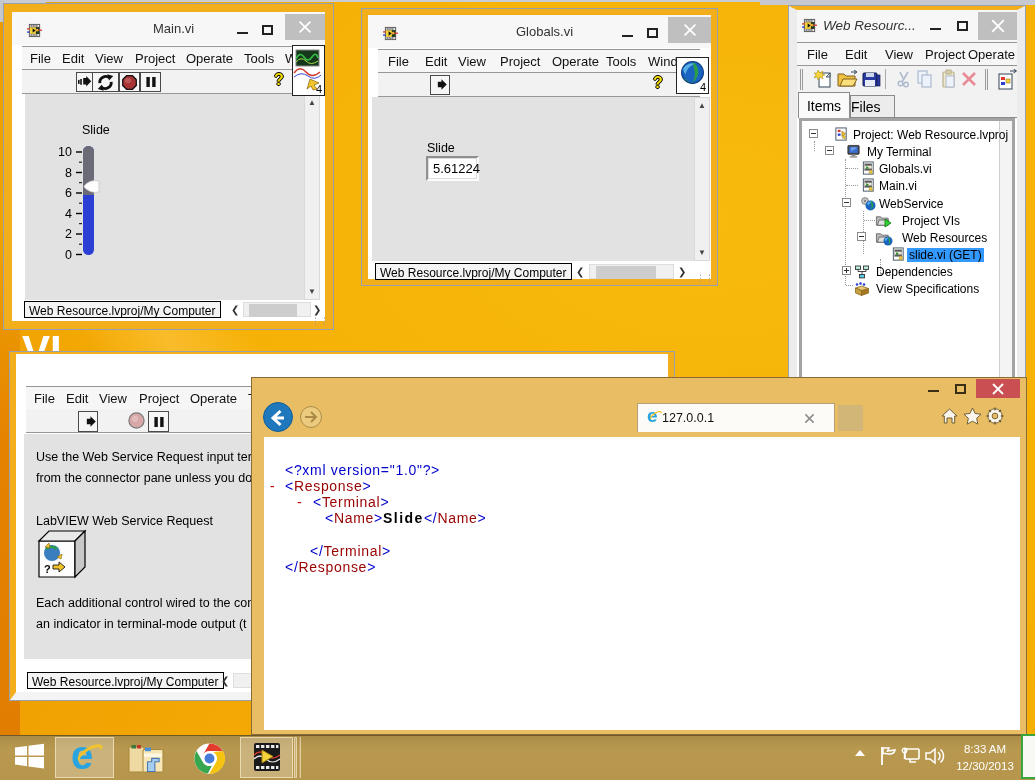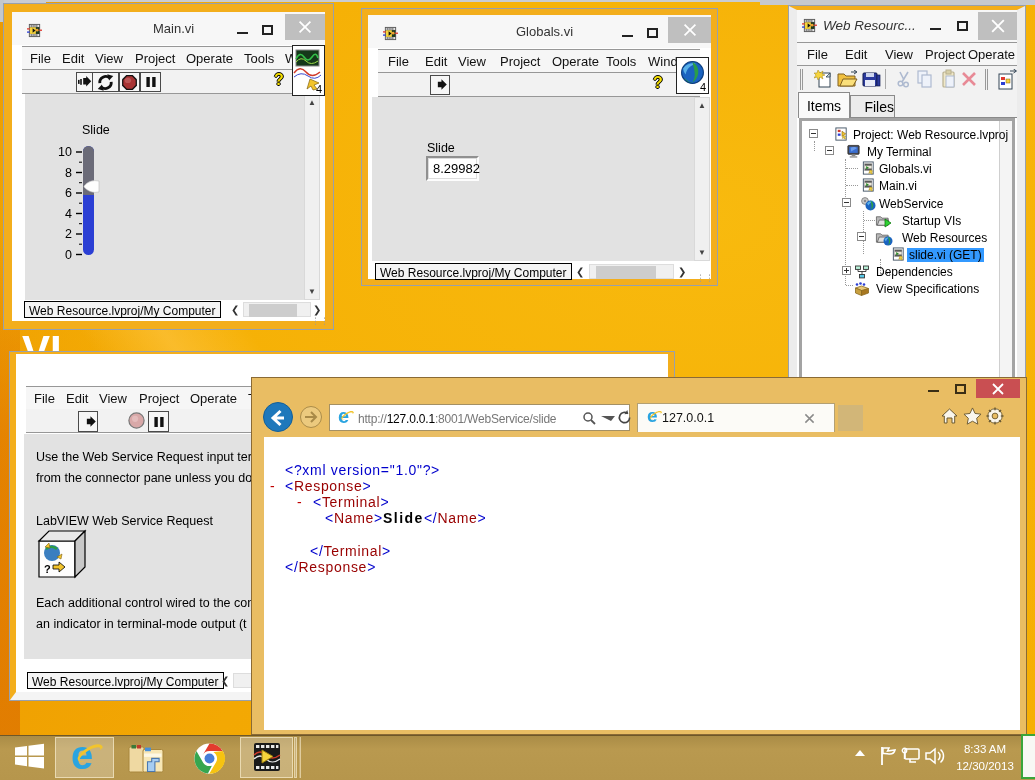--- a/index.html
+++ b/index.html
@@ -298,21 +298,21 @@
   <div style="position:absolute;left:308px;top:42px;width:33px;height:37px;background:#fff;border:1px solid #222;z-index:5;">
     <svg style="position:absolute;left:3px;top:2px;" width="25" height="25">
         <use href="#globeic"></use>
       </svg>
     <div style="position:absolute;right:2px;bottom:0px;font-size:11px;color:#000;">4</div>
   </div>
   <div class="lvcontent" style="left:4px;top:82px;width:322px;height:164px;">
     <div style="position:absolute;left:55px;top:44px;font-size:12.5px;">Slide</div>
     <div style="position:absolute;left:54px;top:59px;width:53px;height:25px;background:#dcdcdc;
       border-top:2px solid #909090;border-left:2px solid #909090;border-bottom:2px solid #fdfdfd;border-right:2px solid #fdfdfd;">
-      <div style="position:absolute;left:1px;top:1px;width:47px;height:19px;background:#fff;font-size:13px;padding:2px 0 0 4px;">8.29982</div>
+      <div style="position:absolute;left:1px;top:1px;width:47px;height:19px;background:#fff;font-size:13px;padding:2px 0 0 4px;">5.61224</div>
     </div>
   </div>
   <div class="vscroll" style="left:326px;top:82px;height:164px;">
     <div class="sarr" style="top:3px;">▲</div>
       <div class="sarr" style="bottom:3px;">▼</div>
   </div>
   <div class="lvbottom" style="left:7px;top:248px;width:334px;">
     <div class="pathbox">Web Resource.lvproj/My Computer</div>
     <span class="harrow" style="left:201px;">❮</span>
     <div class="htrack" style="left:214px;width:85px;">
@@ -429,21 +429,21 @@
     <svg style="position:absolute;left:200px;top:3px;" width="22" height="22" viewBox="0 0 22 22">
       <rect x="2" y="5" width="13" height="15" fill="#fff" stroke="#345" stroke-width="1"></rect>
       <rect x="4" y="8" width="4" height="3" fill="#e03a2f"></rect>
       <rect x="4" y="13" width="4" height="3" fill="#2b3fd4"></rect>
       <rect x="9" y="10" width="4" height="4" fill="#f6d43c" stroke="#806010" stroke-width=".5"></rect>
       <path d="M13 2h6m-2.5-2l3 2-3 2" stroke="#345" stroke-width="1" fill="none"></path>
     </svg>
   </div>
   <div style="position:absolute;left:0;top:82px;right:0;height:26px;background:#f2f2f2;font-size:14px;">
     <div style="position:absolute;left:1px;top:0px;width:52px;height:26px;background:#fafafa;border:1px solid #8a8a8a;border-bottom:none;text-align:center;padding-top:5px;z-index:2;">Items</div>
-    <div style="position:absolute;left:53px;top:3px;width:45px;height:23px;background:#ececec;border:1px solid #8a8a8a;border-bottom:none;text-align:right;padding-top:3px;">Files</div>
+    <div style="position:absolute;left:53px;top:3px;width:45px;height:23px;background:#ececec;border:1px solid #8a8a8a;border-bottom:none;text-align:left;padding-top:3px;">Files</div>
     <div style="position:absolute;left:53px;bottom:0;right:0;height:1px;background:#8a8a8a;"></div>
   </div>
   <div id="tree" style="position:absolute;left:2px;top:108px;width:216px;height:288px;background:#fff;border:3px solid #a3a3a3;font-size:12px;">
     <div style="position:absolute;right:0;top:0;width:13px;height:100%;background:#f4f4f4;border-left:1px solid #cfcfcf;"></div>
     <div style="position:absolute;left:12px;top:20px;width:1px;height:10px;border-left:1px dotted #999;"></div>
     <div style="position:absolute;left:43px;top:38px;width:1px;height:126px;border-left:1px dotted #999;"></div>
     <div style="position:absolute;left:44px;top:47px;width:12px;height:1px;border-top:1px dotted #999;"></div>
     <div style="position:absolute;left:44px;top:64px;width:12px;height:1px;border-top:1px dotted #999;"></div>
     <div style="position:absolute;left:44px;top:164px;width:7px;height:1px;border-top:1px dotted #999;"></div>
     <div style="position:absolute;left:61px;top:90px;width:1px;height:43px;border-left:1px dotted #999;"></div>
@@ -478,21 +478,21 @@
     <svg style="position:absolute;left:58px;top:75px;" width="16" height="16">
         <use href="#wsico"></use>
       </svg>
     <div style="position:absolute;left:77px;top:76px;">WebService</div>
     <svg style="position:absolute;left:73px;top:92px;" width="15" height="15">
         <use href="#foldico"></use>
       </svg>
     <svg style="position:absolute;left:82px;top:97px;" width="8" height="10">
         <use href="#playtri"></use>
       </svg>
-    <div style="position:absolute;left:100px;top:93px;">Startup VIs</div>
+    <div style="position:absolute;left:100px;top:93px;">Project VIs</div>
     <div class="texp" style="left:55px;top:111px;">
         <i></i>
       </div>
     <svg style="position:absolute;left:73px;top:109px;" width="15" height="15">
         <use href="#foldico"></use>
       </svg>
     <svg style="position:absolute;left:81px;top:115px;" width="10" height="10">
         <use href="#minigl"></use>
       </svg>
     <div style="position:absolute;left:100px;top:110px;">Web Resources</div>
@@ -529,38 +529,20 @@
     <svg style="position:absolute;left:4px;top:5px;" width="20" height="20" viewBox="0 0 20 20">
         <path d="M12.5 3L5 10l7.5 7M5 10h11" stroke="#fff" stroke-width="3" fill="none"></path>
       </svg>
   </div>
   <div style="position:absolute;left:48px;top:28px;width:22px;height:22px;border-radius:50%;background:#ecca7e;border:1px solid #ab8c49;">
     <svg style="position:absolute;left:3px;top:3px;" width="14" height="14" viewBox="0 0 14 14">
         <path d="M7 2l5 5-5 5M12 7H1" stroke="#a98a47" stroke-width="2" fill="none"></path>
       </svg>
   </div>
 
-  <div style="position:absolute;left:77px;top:26px;width:301px;height:27px;background:#fff;border:1px solid #a49064;">
-    <div style="position:absolute;left:6px;top:3px;width:19px;height:19px;">
-      <span style="position:absolute;left:2px;top:-3px;font-size:20px;font-weight:bold;color:#2aa4e0;">e</span>
-      <svg style="position:absolute;left:0;top:0;" width="19" height="19" viewBox="0 0 38 38">
-          <path d="M35.5 8.5C33.7 5 28 5.7 21.5 9.3 15 13 9.2 18.8 11 22.1c1 1.9 4.2 1.9 7.8.4-4.6 1.3-6.5.3-6.2-1.1.5-2.5 5.2-6.9 9.9-9.5 4.7-2.6 9.6-3.6 10.7-2 .5.8-.1 2-1.2 3.2 2.2-2 4.3-3.3 3.5-4.6z" fill="#f2c42c"></path>
-        </svg>
-    </div>
-    <span style="position:absolute;left:28px;top:7px;font-size:12px;letter-spacing:-.2px;color:#777;">http://<b style="color:#000;font-weight:normal;">127.0.0.1</b>:8001/WebService/slide</span>
-    <svg style="position:absolute;left:252px;top:6px;" width="15" height="15" viewBox="0 0 15 15">
-        <circle cx="6" cy="6" r="4" fill="none" stroke="#555" stroke-width="1.5"></circle>
-        <path d="M9 9l4 4" stroke="#555" stroke-width="1.8"></path>
-      </svg>
-    <div style="position:absolute;left:271px;top:11px;width:0;height:0;border-left:10px solid transparent;border-right:4px solid transparent;border-top:5px solid #555;"></div>
-    <svg style="position:absolute;left:287px;top:5px;" width="15" height="15" viewBox="0 0 16 16">
-        <path d="M13.5 8a5.5 5.5 0 1 1-2-4.2" fill="none" stroke="#444" stroke-width="1.8"></path>
-        <path d="M11 0l1 4-4 .6z" fill="#444"></path>
-      </svg>
-  </div>
 
   <div style="position:absolute;left:385px;top:25px;width:198px;height:29px;background:#fcfbf7;border:1px solid #b3a073;border-bottom:none;">
     <div style="position:absolute;left:7px;top:4px;width:18px;height:18px;">
       <span style="position:absolute;left:2px;top:-3px;font-size:19px;font-weight:bold;color:#2aa4e0;">e</span>
       <svg style="position:absolute;left:0;top:0;" width="18" height="18" viewBox="0 0 38 38">
           <path d="M35.5 8.5C33.7 5 28 5.7 21.5 9.3 15 13 9.2 18.8 11 22.1c1 1.9 4.2 1.9 7.8.4-4.6 1.3-6.5.3-6.2-1.1.5-2.5 5.2-6.9 9.9-9.5 4.7-2.6 9.6-3.6 10.7-2 .5.8-.1 2-1.2 3.2 2.2-2 4.3-3.3 3.5-4.6z" fill="#f2c42c"></path>
         </svg>
     </div>
     <span style="position:absolute;left:24px;top:7px;font-size:12.5px;color:#111;">127.0.0.1</span>
     <svg style="position:absolute;left:166px;top:9px;" width="11" height="11" viewBox="0 0 12 12">

